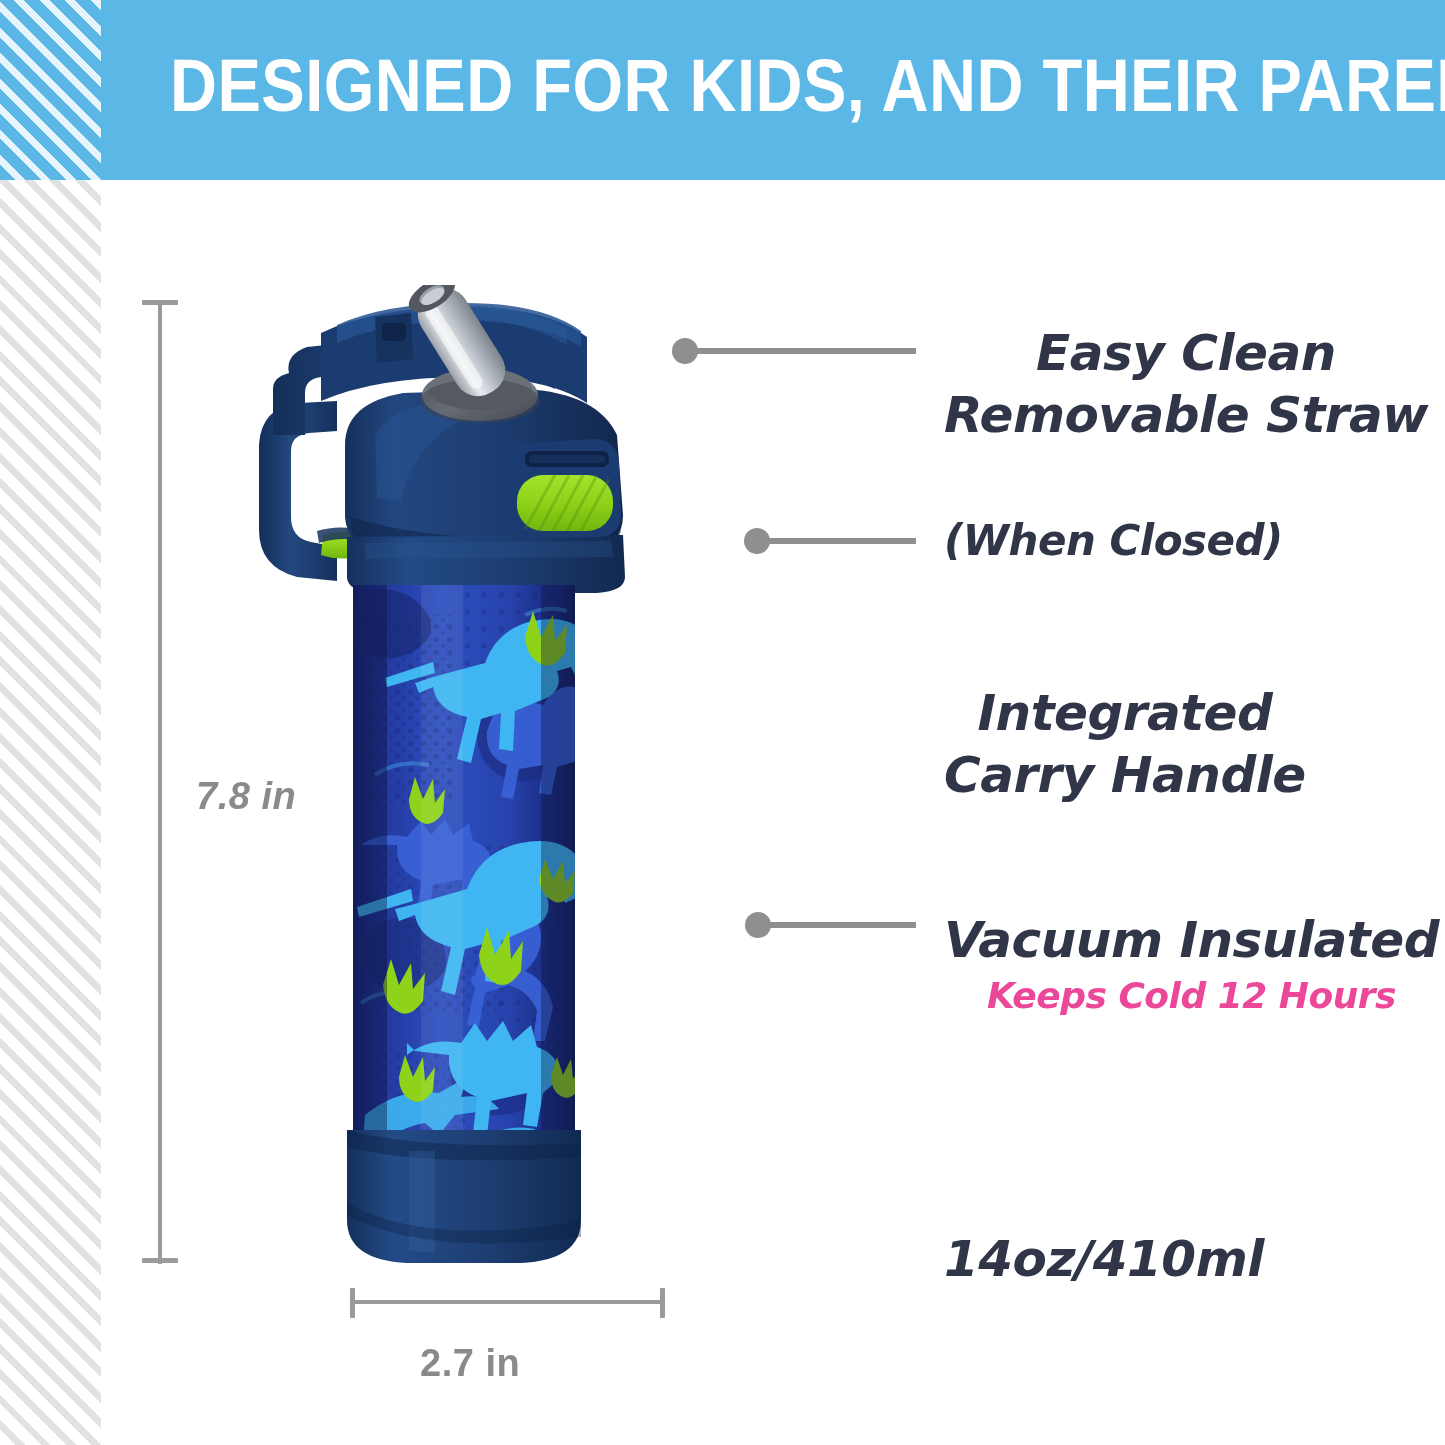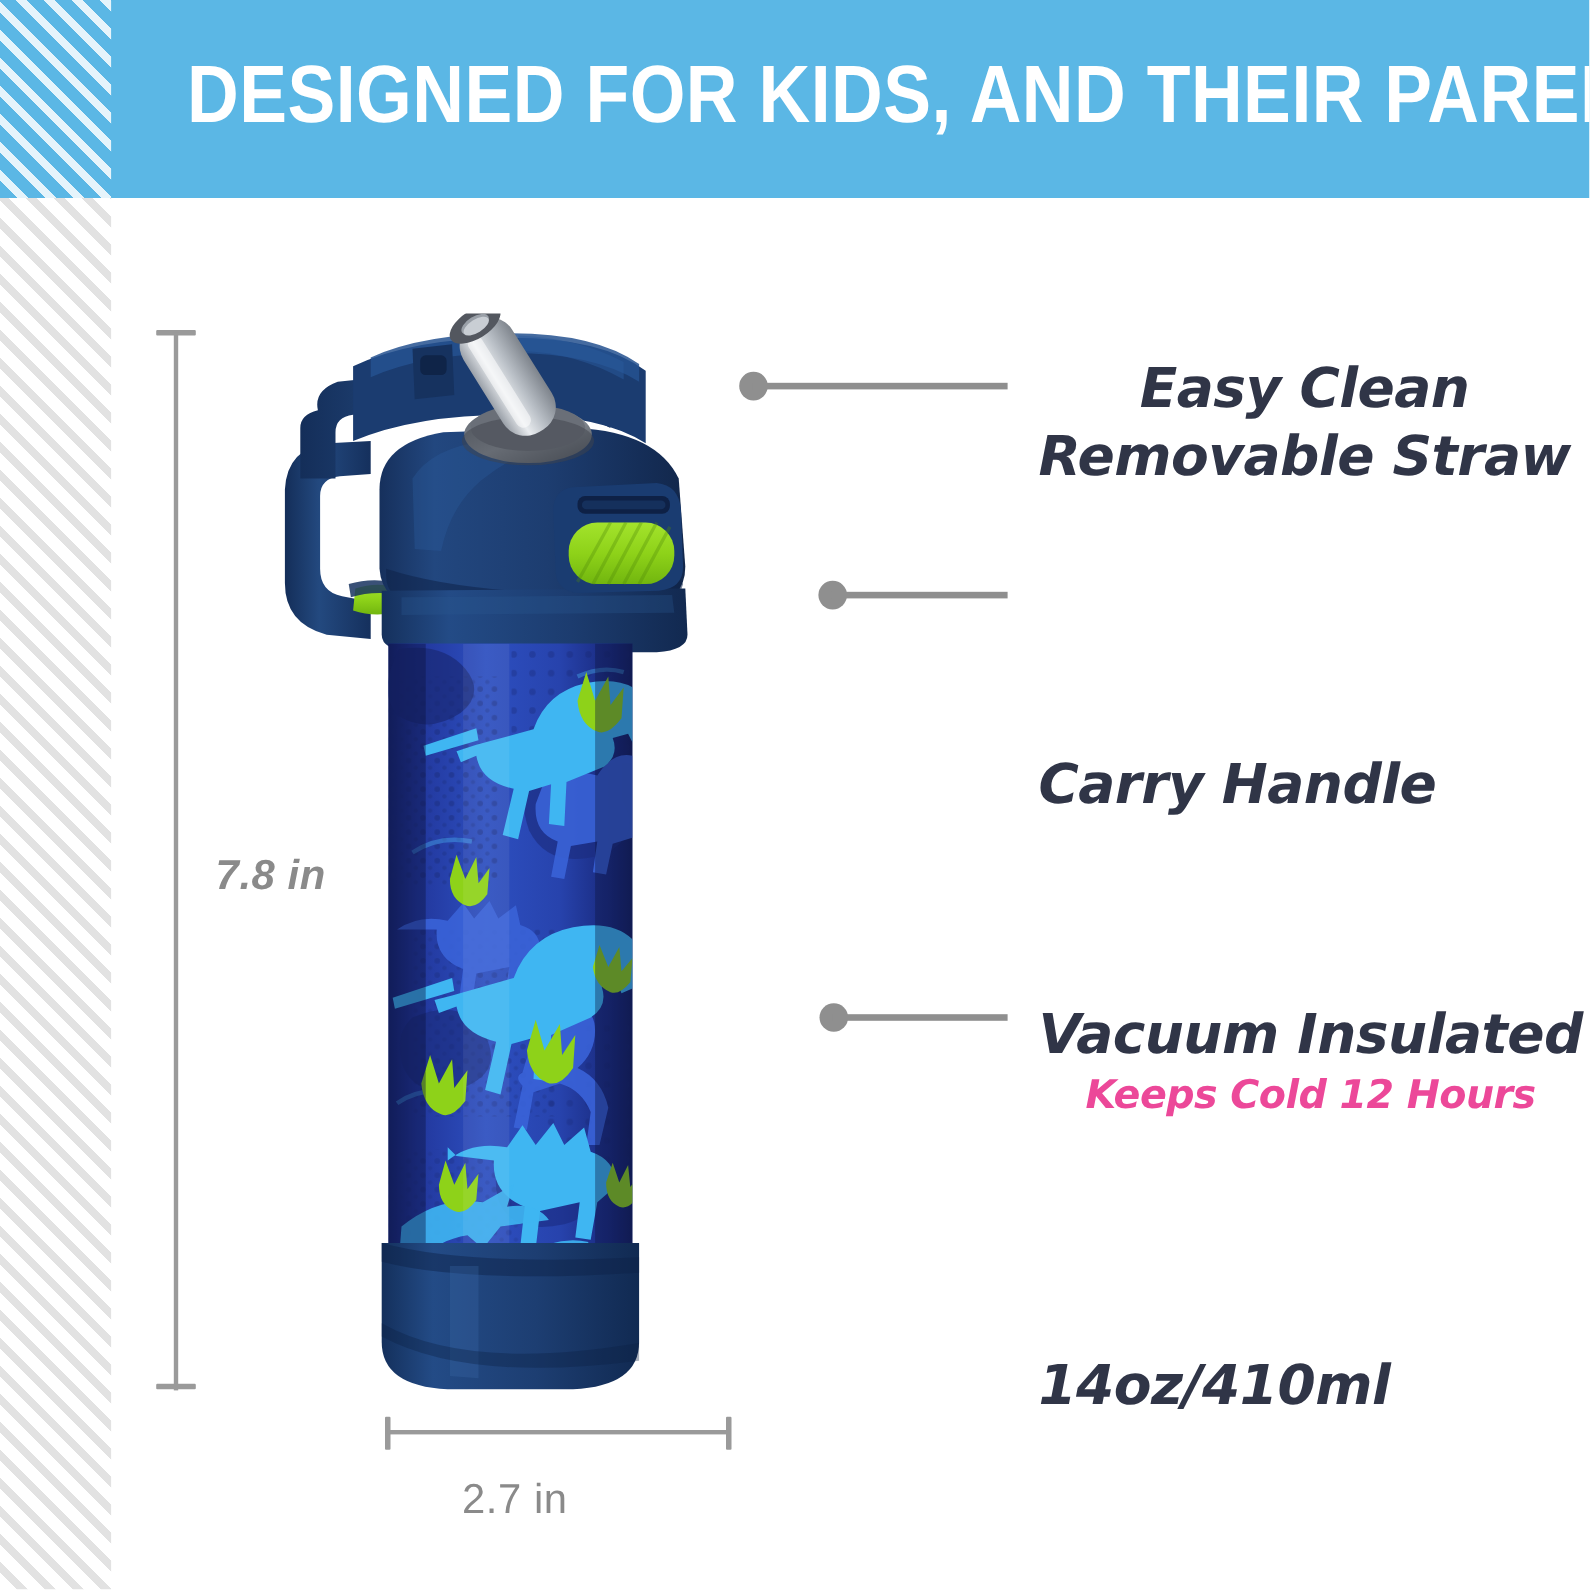--- a/index.html
+++ b/index.html
@@ -72,21 +72,21 @@
   .dim-h-cap-l{
     position:absolute;left:350px;top:1288px;width:5px;height:30px;
     background:#9a9a9a;border-radius:1px;
   }
   .dim-h-cap-r{
     position:absolute;left:660px;top:1288px;width:5px;height:30px;
     background:#9a9a9a;border-radius:1px;
   }
   .dim-h-label{
     position:absolute;left:420px;top:1342px;
-    color:#8a8a8a;font-size:38px;font-weight:normal;letter-spacing:0.5px;
+    color:#8a8a8a;font-size:38px;font-weight:bold;letter-spacing:0.5px;
     white-space:nowrap;
   }
 
   
   .leader{position:absolute;height:6px;background:#8f8f8f;}
   .leader-dot{
     position:absolute;width:26px;height:26px;border-radius:50%;
     background:#8f8f8f;
   }
 
@@ -346,23 +346,25 @@
 
   <div class="leader-dot" style="left:745px;top:912px;"></div>
   <div class="leader" style="left:757px;top:922px;width:159px;"></div>
 
   <div class="feat feat-main" style="left:944px;top:322px;">
     <span class="ln">Easy Clean</span>
     <span class="ln">Removable Straw</span>
   </div>
 
   <div class="feat feat-main" style="left:944px;top:512px;">
+    <span class="ln feat-sub">(When Closed)</span>
   </div>
 
   <div class="feat feat-main" style="left:944px;top:682px;">
+    <span class="ln">Integrated</span>
     <span class="ln">Carry Handle</span>
   </div>
 
   <div class="feat feat-main" style="left:944px;top:898px;margin-top:11px;">
     <span class="ln">Vacuum Insulated</span>
     <span class="ln feat-blue">Keeps Cold 12 Hours</span>
   </div>
 
 
   <div class="feat feat-main" style="left:944px;top:1228px;">

